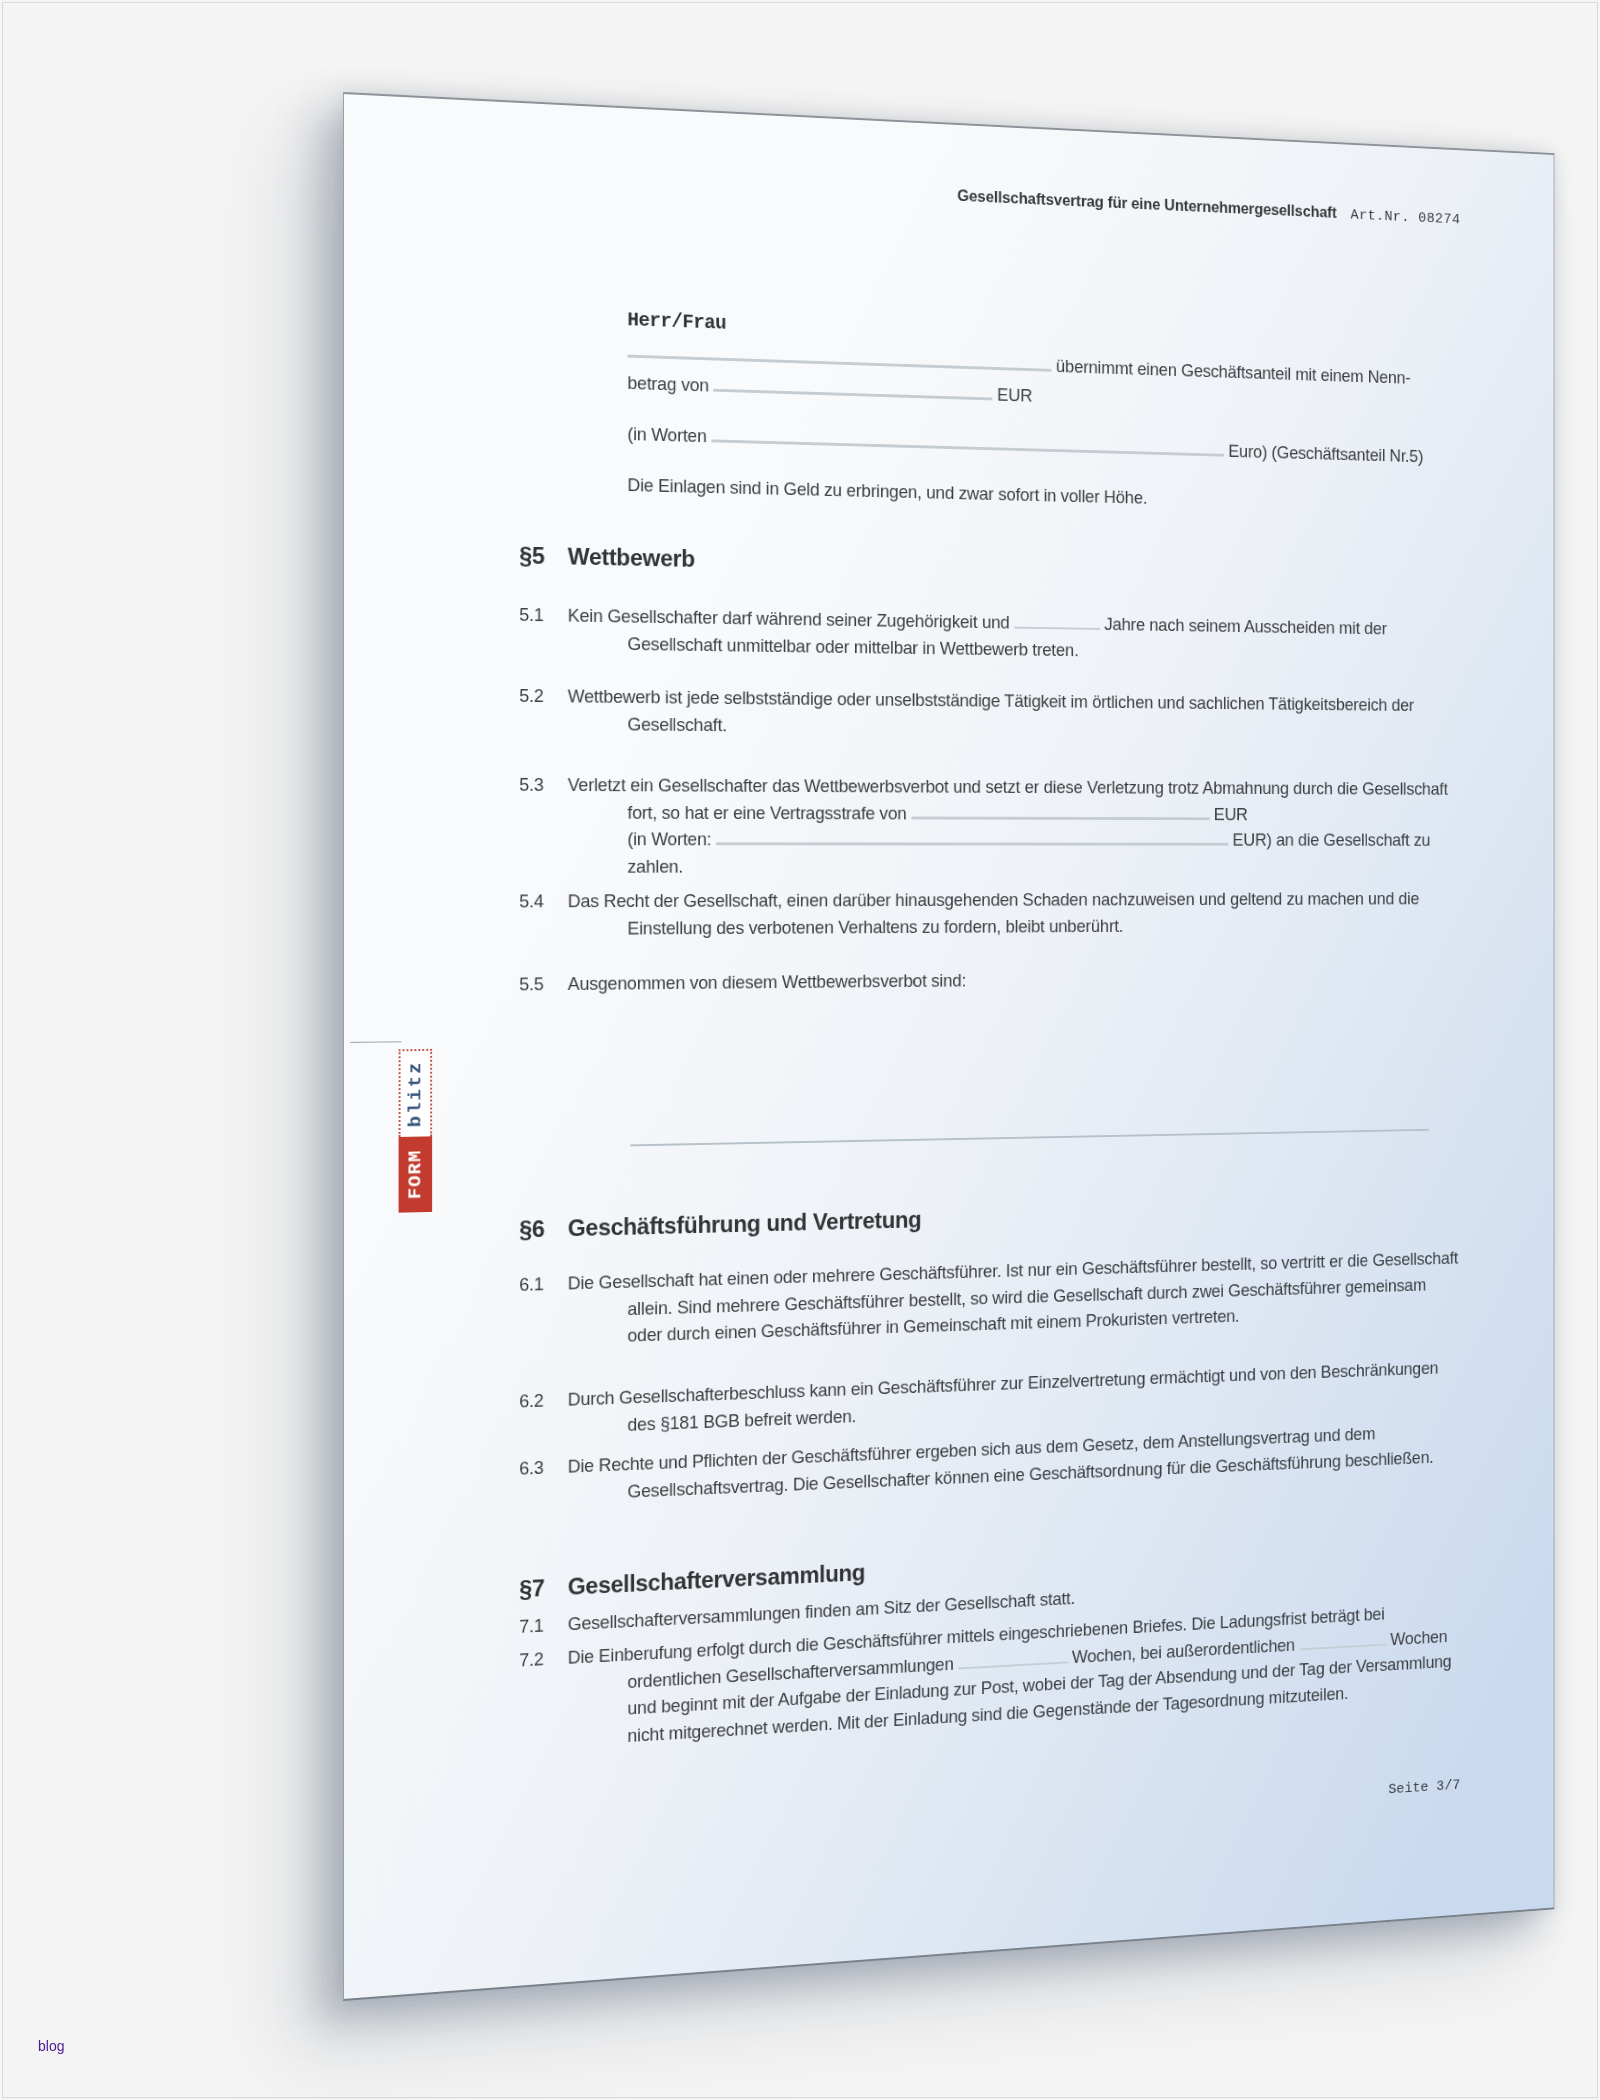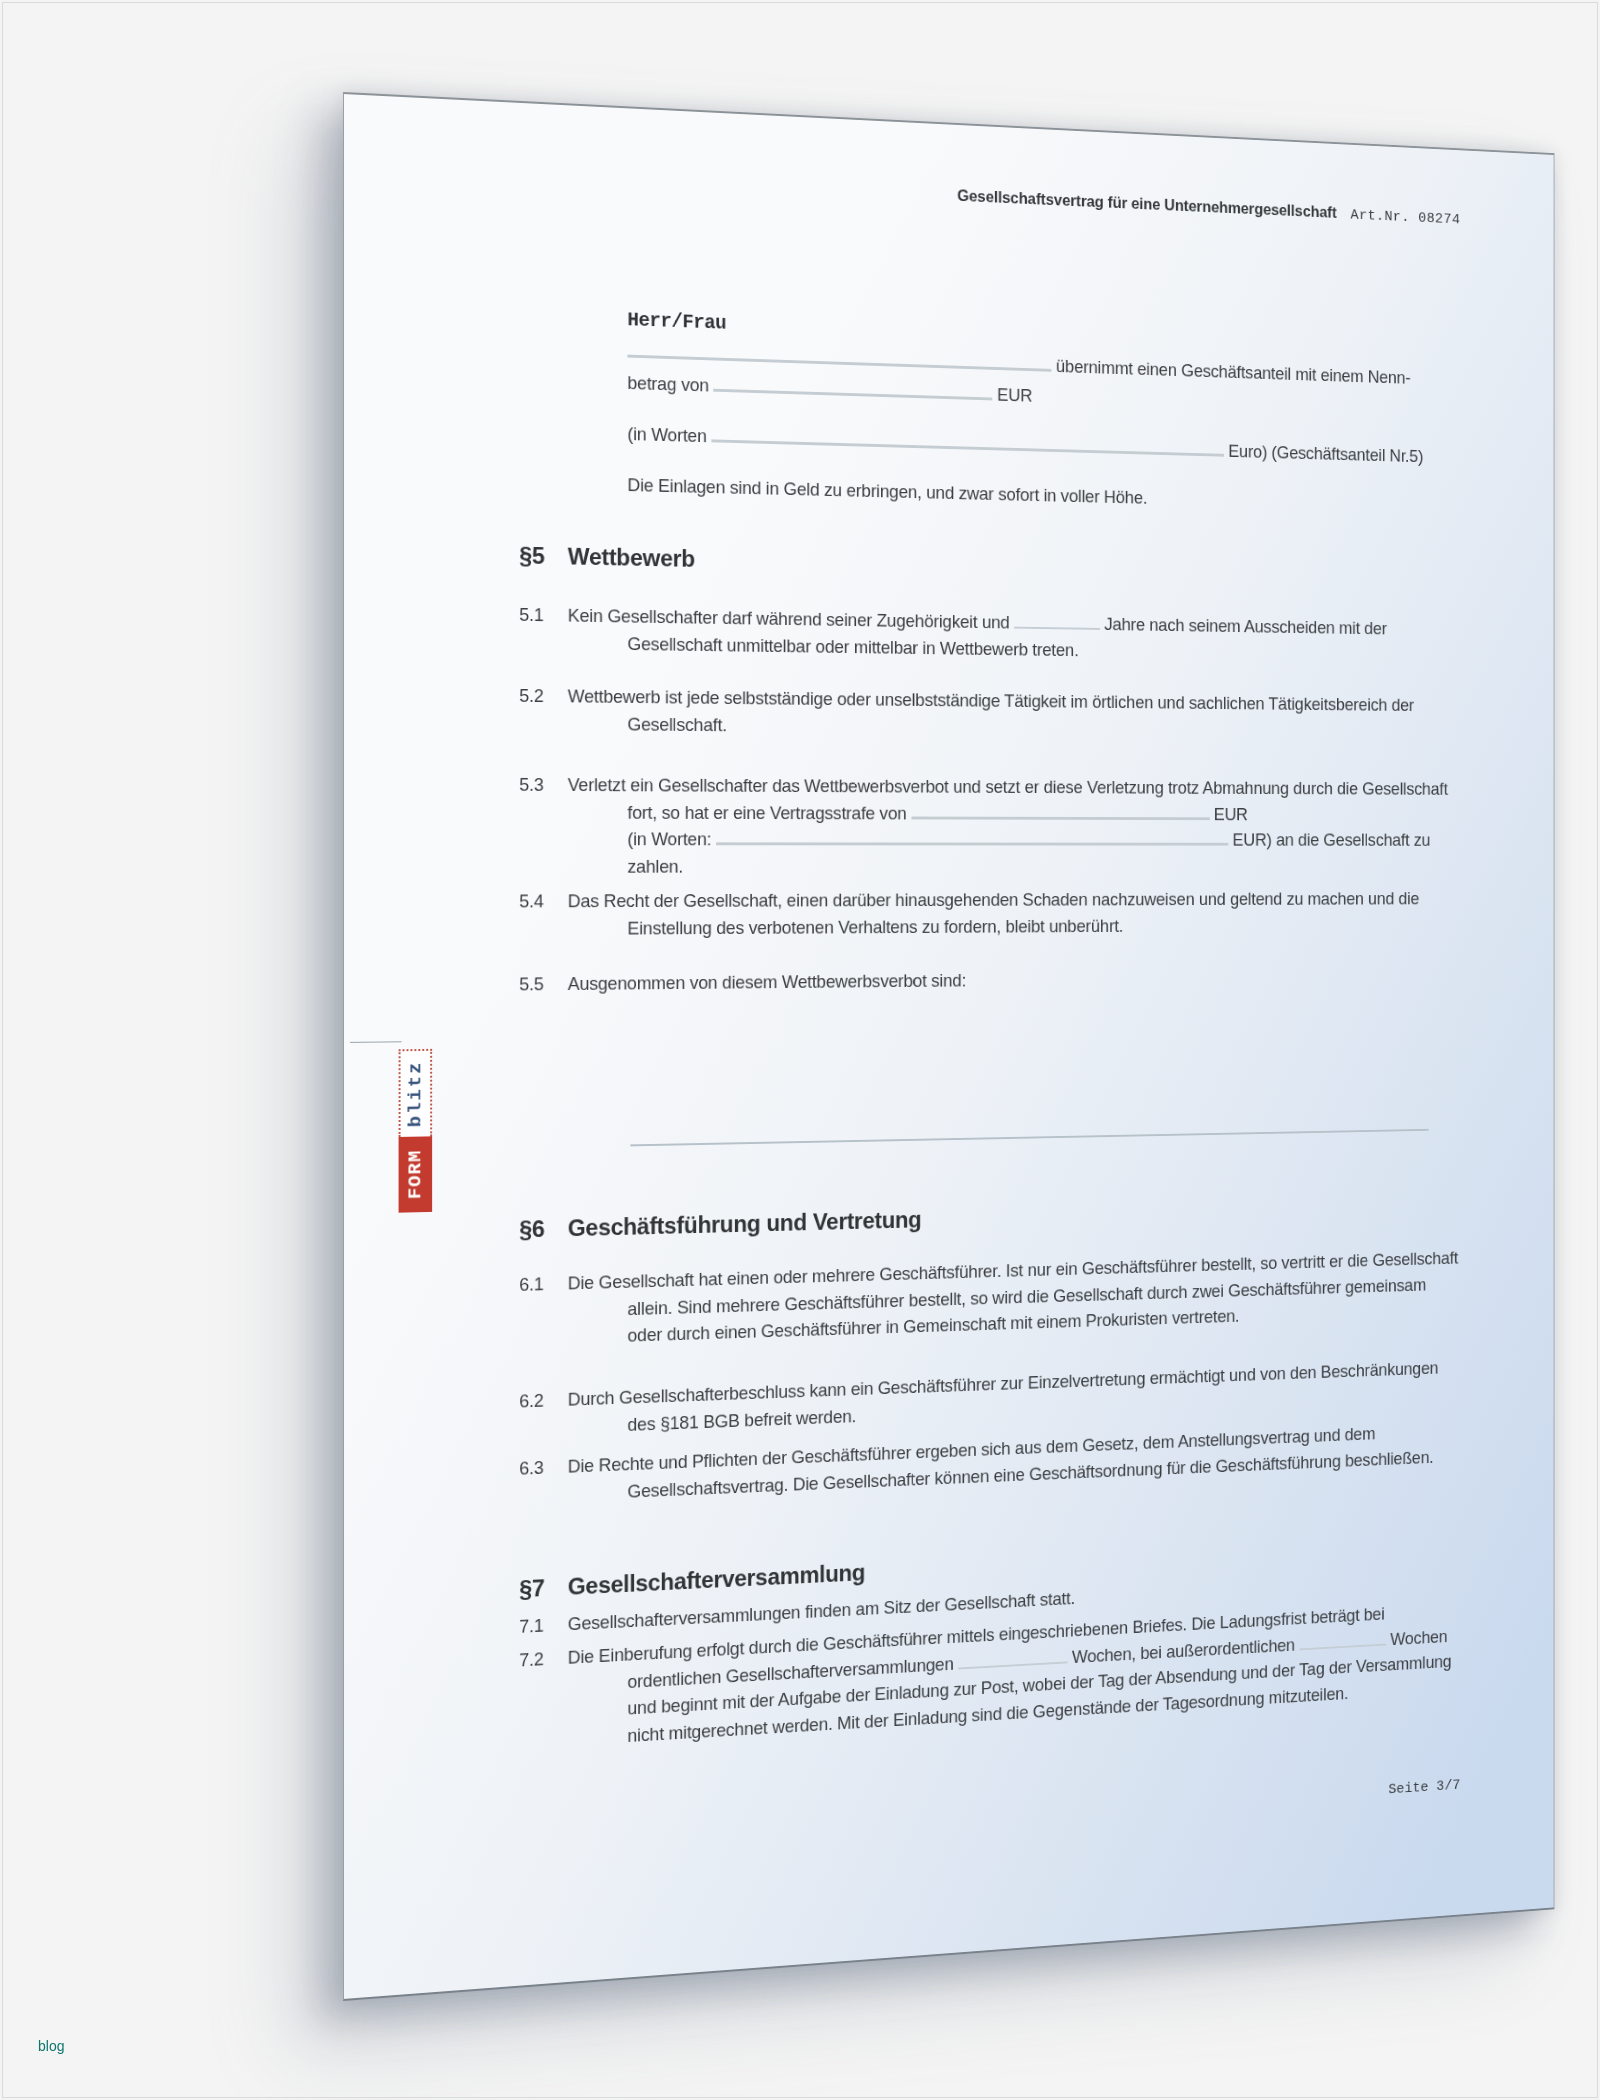--- a/index.html
+++ b/index.html
@@ -2,21 +2,21 @@
 <html><head>
 <meta charset="utf-8">
 <style>
   html,body{margin:0;padding:0;}
   body{
     width:1600px;height:2100px;position:relative;overflow:hidden;
     background:#f4f4f4;
     font-family:"Liberation Sans",sans-serif;
   }
   .frame{position:absolute;inset:2px;border:1px solid #dadada;pointer-events:none;z-index:9;}
-  .watermark{position:absolute;left:38px;top:2038px;font-size:14px;color:#0f766e;z-index:3;}
+  .watermark{position:absolute;left:38px;top:2038px;font-size:14px;color:#4c1d95;z-index:3;}
 
   
   .reflection{
     position:absolute;left:368px;top:1906px;width:1180px;height:135px;
     transform:rotate(-4.45deg);transform-origin:0 0;
     background:linear-gradient(to bottom, rgba(172,192,218,.48) 0%, rgba(210,221,236,.2) 45%, rgba(244,245,246,0) 100%);
     filter:blur(4px);z-index:1;
   }
 
   

